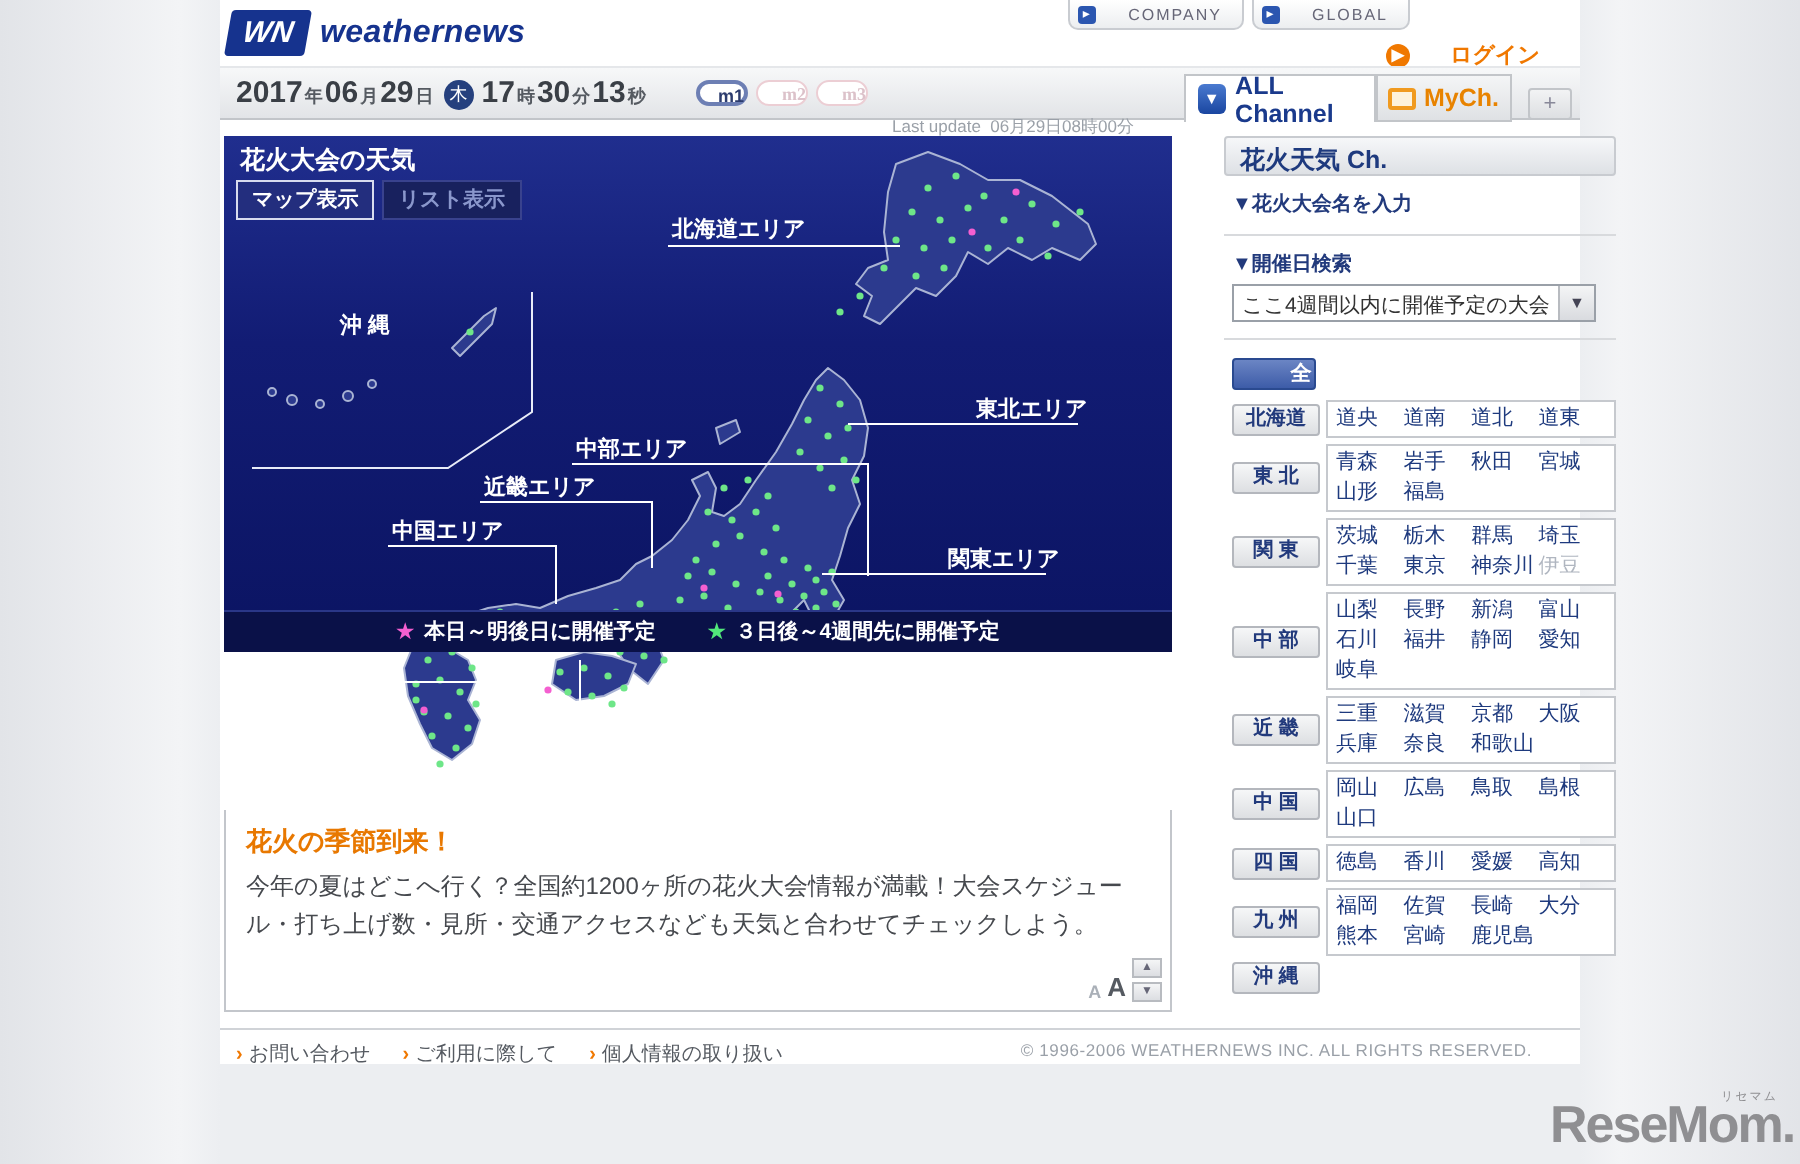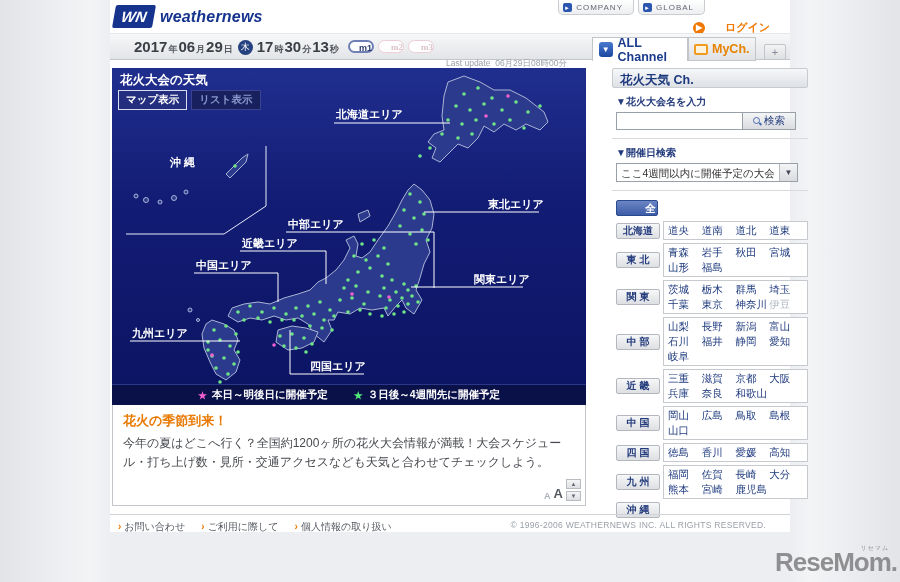--- a/index.html
+++ b/index.html
@@ -7,36 +7,36 @@
   .page { position:relative; width:900px; height:582px; overflow:hidden;
           background:linear-gradient(90deg,#e2e4e8 0,#f3f4f6 90px,#eceef1 110px,#eceef1 790px,#f3f4f6 810px,#e2e4e8 100%); }
   .content-col { position:absolute; left:110px; top:0; width:680px; height:532px; background:#fff; }
 
   
   .logo { position:absolute; left:4px; top:5px; display:flex; align-items:center; cursor:pointer; }
   .wn-mark { width:40px; height:23px; background:#16338e; transform:skewX(-10deg); border-radius:2px;
              color:#fff; font-weight:bold; font-style:italic; font-size:15px; text-align:center; line-height:23px; }
   .logo-text { margin-left:6px; color:#16338e; font-weight:bold; font-style:italic; font-size:16px; letter-spacing:.2px; }
   .top-btns { position:absolute; right:85px; top:0; display:flex; gap:4px; }
-  .top-btn { height:15px; padding:1px 10px 1px 4px; display:flex; align-items:center; gap:4px;
+  .top-btn { height:15px; padding:1px 10px 1px 4px; display:flex; align-items:center; gap:16px;
              border:1px solid #c9ccd1; border-top:none; border-radius:0 0 5px 5px;
              background:linear-gradient(#ffffff,#eceef0); font-size:8px; letter-spacing:1px; color:#667; cursor:pointer; }
   .blue-sq { display:inline-block; width:9px; height:9px; background:#2b56b0; border-radius:2px;
              color:#fff; font-size:7px; line-height:9px; text-align:center; }
   .blue-sq::before { content:"▸"; }
   .login { position:absolute; right:20px; top:20px; display:flex; align-items:center; gap:20px; cursor:pointer;
            color:#f07800; font-weight:bold; font-size:11px; }
   .login-ic { width:12px; height:12px; border-radius:50%; background:#f07800; color:#fff; font-size:8px;
               line-height:12px; text-align:center; }
   .login-ic::before { content:"▶"; }
 
   
   .datebar { position:absolute; left:0; top:33px; width:680px; height:27px;
              background:linear-gradient(#f7f8f9,#e2e4e7); border-top:1px solid #e5e7ea; border-bottom:1px solid #c2c5c9; }
-  .date-wrap { position:absolute; left:24px; top:4px; display:flex; align-items:flex-start; color:#3a3f46; }
+  .date-wrap { position:absolute; left:8px; top:4px; display:flex; align-items:flex-start; color:#3a3f46; }
   .seg-num { font-size:15px; font-weight:bold; }
   .seg-unit { font-size:9px; font-weight:bold; padding:0 1px; color:#555a61; }
   .wd-circle { align-self:center; width:15px; height:15px; margin:0 4px; border-radius:50%; background:#25407e;
                color:#fff; font-size:9px; line-height:15px; text-align:center; }
   .m-btns { position:absolute; left:238px; top:6px; display:flex; gap:4px; }
   .m-btn { width:26px; height:13px; border-radius:8px; background:#fff; font-size:9px; font-weight:bold;
            text-align:right; line-height:12px; cursor:pointer; }
   .m-on  { border:2px solid #6d7fb4; color:#2c3c6e; }
   .m-off { border:1px solid #ecced4; color:#dcc2ca;font-family:Liberation Serif, serif; }
   .updates { position:absolute; left:336px; top:3px; font-size:8.5px; color:#9aa0a8; line-height:10.5px; white-space:pre; }
@@ -53,21 +53,21 @@
             align-items:center; gap:4px; padding-left:5px; cursor:pointer; }
   .tab-my-ic { width:14px; height:11px; background:#f09a20; border-radius:2px; position:relative; }
   .tab-my-ic::after { content:""; position:absolute; inset:2px; background:#fdf2dc; }
   .tab-my-label { color:#e88300; font-weight:bold; font-size:12.5px; }
   .plus-btn { position:absolute; left:654px; top:10px; width:22px; height:16px;
               background:linear-gradient(#f2f3f4,#dddfe2); border:1px solid #c2c5c9; border-radius:2px;
               color:#889; font-size:11px; text-align:center; line-height:14px; cursor:pointer; }
   .plus-btn::before { content:"+"; }
 
   
-  .map-panel { position:absolute; left:2px; top:68px; width:474px; height:337px;
+  .map-panel { position:absolute; left:2px; top:68px; width:474px; height:258px;
                background:linear-gradient(#202e8e 0,#121c74 40%,#0b1462 100%);text-align:right; }
   .map-title { position:absolute; left:8px; top:4px; color:#fff; font-weight:bold; font-size:12.5px; z-index:3; }
   .map-btns { position:absolute; left:6px; top:22px; display:flex; gap:4px; z-index:3; }
   .map-btn-on  { border:1px solid #d8dcee; background:#232e7e; color:#fff; font-weight:bold; font-size:10.5px; padding:2px 7px; cursor:pointer; }
   .map-btn-off { border:1px solid #39428e; background:#18215e; color:#8a97cc; font-weight:bold; font-size:10.5px; padding:2px 7px; cursor:pointer; }
   .map-svg { position:absolute; inset:0; z-index:1; }
   .legend-bar { position:absolute; left:0; bottom:0; width:100%; height:21px; background:#0a1148;
                 border-top:1px solid #2a3788; display:flex; align-items:center; justify-content:center; gap:26px; z-index:3; }
   .legend-item { display:flex; align-items:center; gap:5px; color:#fff; font-weight:bold; font-size:10.5px; }
   .legend-star { font-size:10px; }
@@ -364,27 +364,20 @@
         <span class="scr-col">
           <span class="scr-btn">▲</span>
           <span class="scr-btn">▼</span>
         </span>
       </div>
     </div>
 
     <div class="sidebar">
       <div class="sb-title">花火天気 Ch.</div>
       <div class="sb-label">▼花火大会名を入力</div>
-      <div class="search-row">
-        <input class="search-input" placeholder="" style="">
-        <div class="search-btn">
-          <span class="mag"></span>
-          <span>検索</span>
-        </div>
-      </div>
       <div class="sb-divider"></div>
       <div class="sb-label">▼開催日検索</div>
       <div class="dropdown">
         <span class="dd-text">ここ4週間以内に開催予定の大会</span>
         <span class="dd-arrow"></span>
       </div>
       <div class="sb-divider"></div>
       <div class="all-btn">全国</div>
       <div id="region-rows">
           <div class="region-row">

